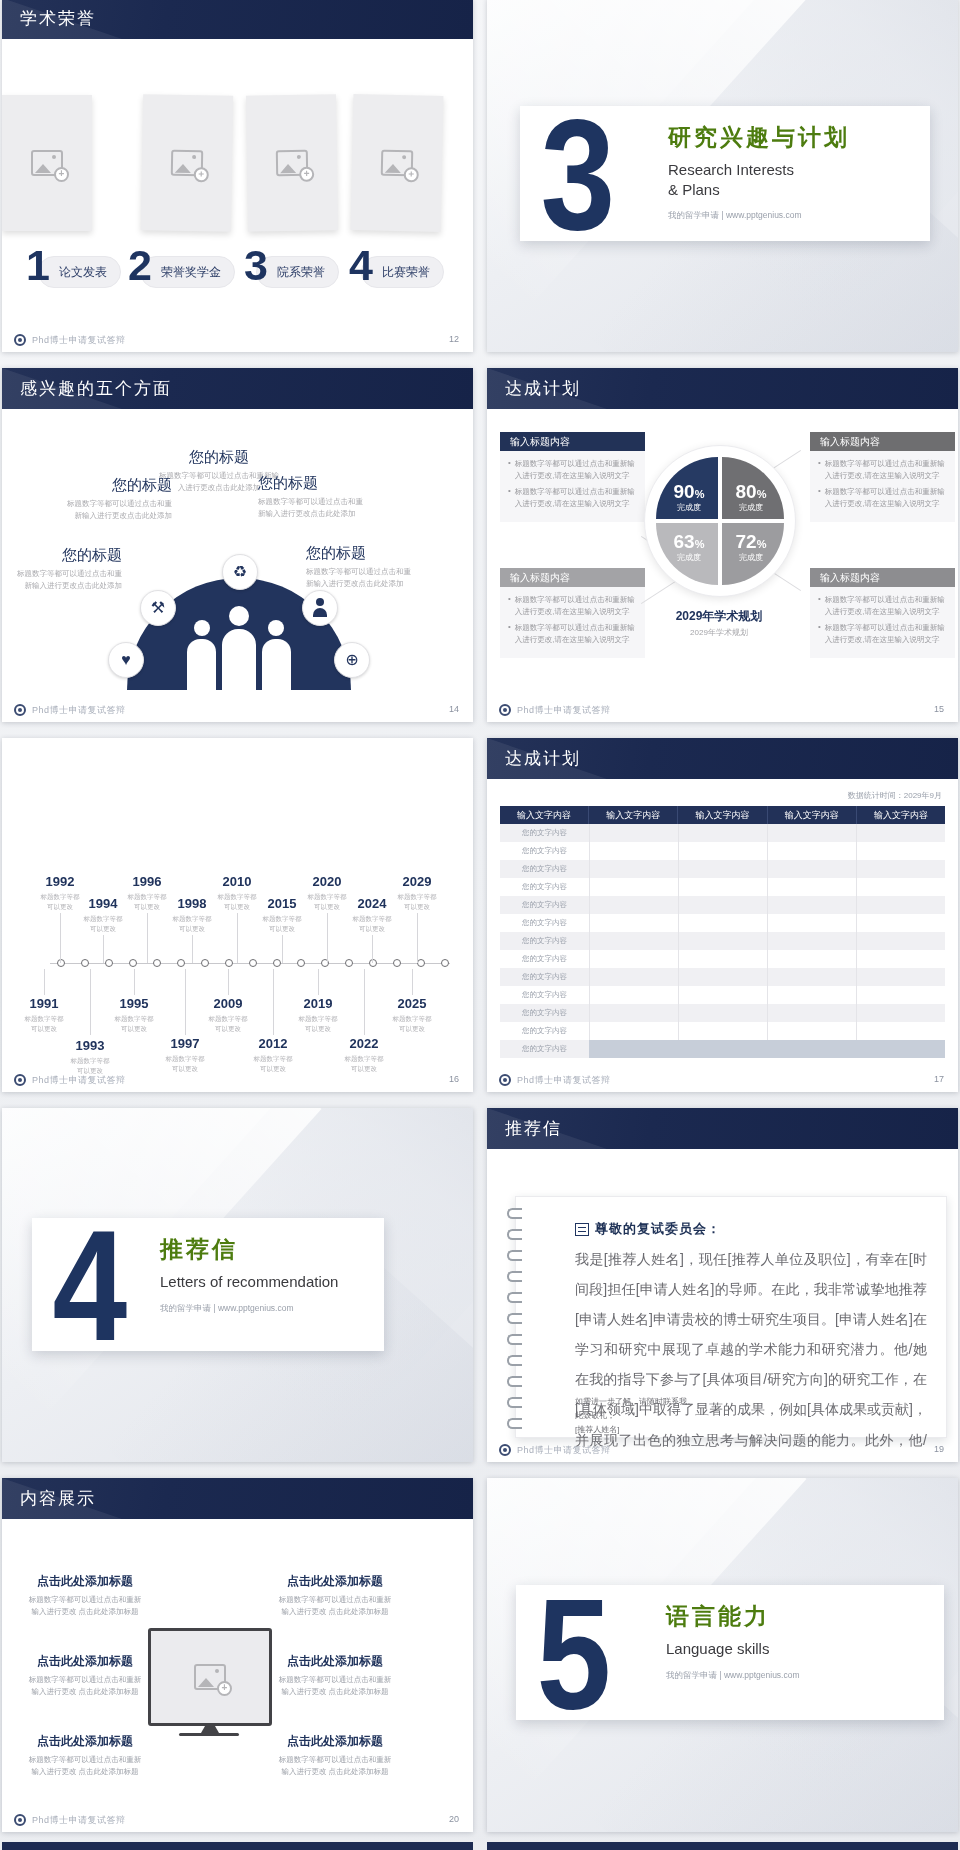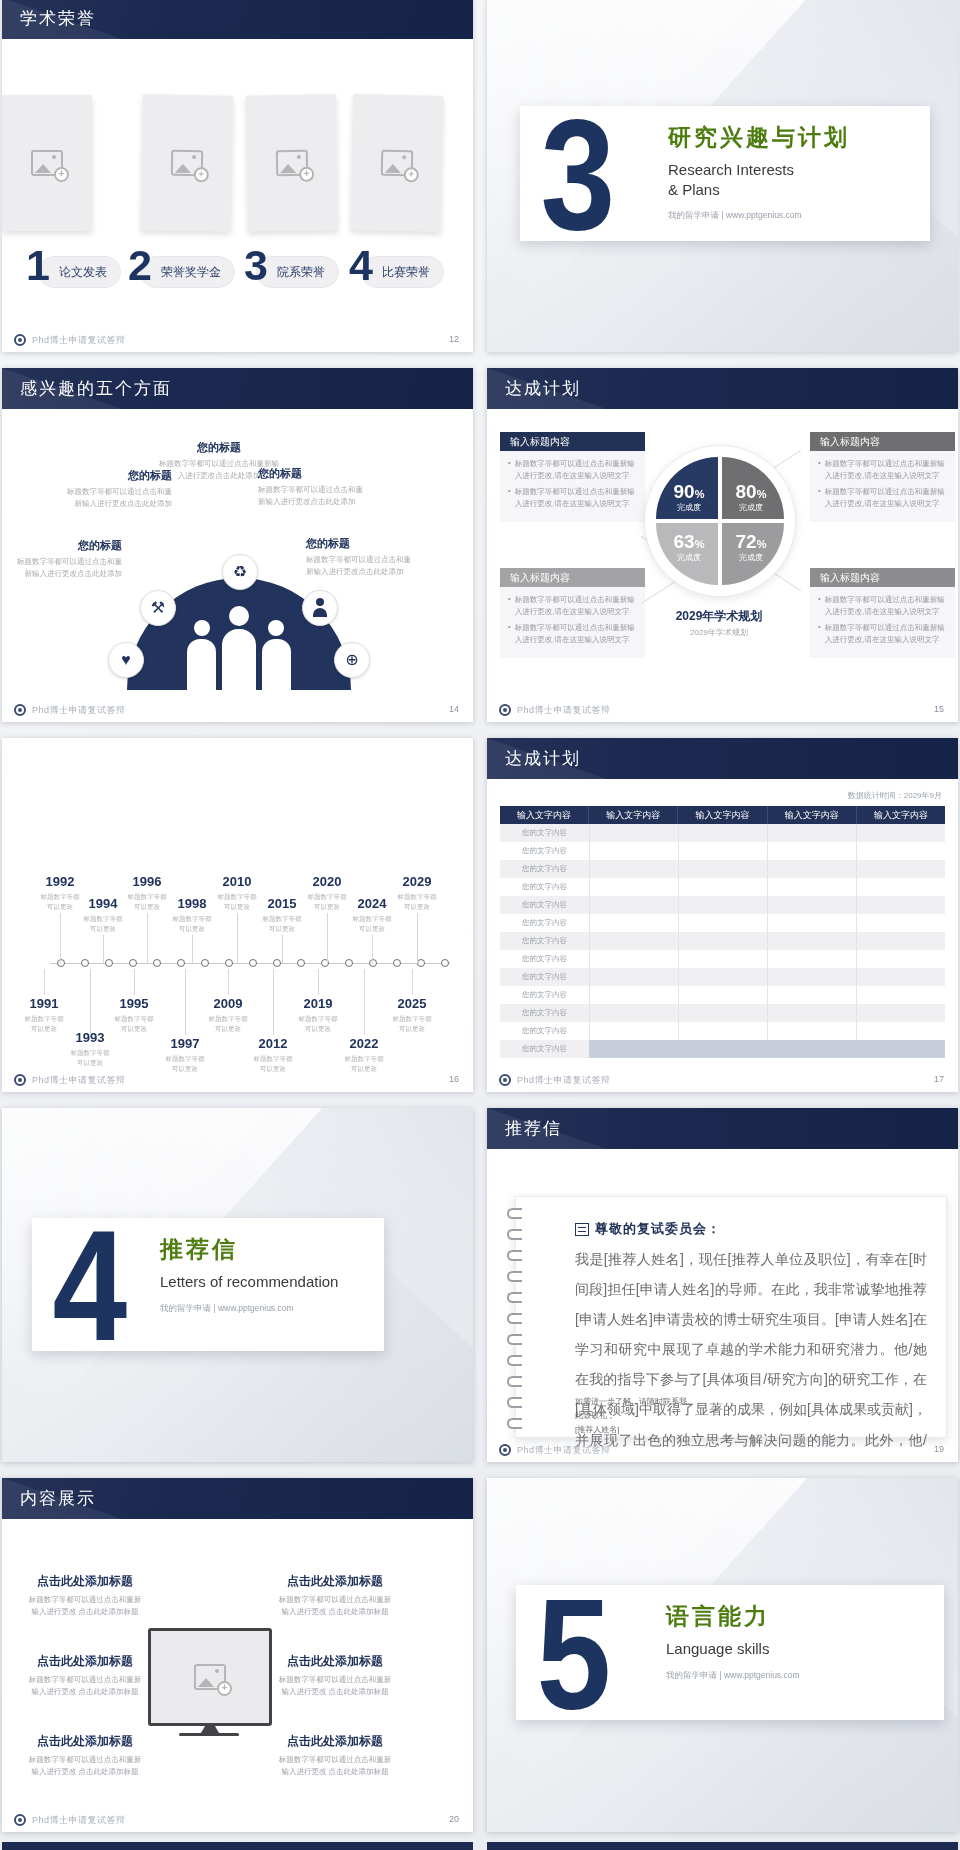--- a/index.html
+++ b/index.html
@@ -100,21 +100,21 @@
   .ad-lt{left:138px;top:222px;}
   .ad-rt{left:300px;top:222px;}
   .ad-l{left:106px;top:274px;}
   .ad-r{left:332px;top:274px;}
   .person-ic{position:relative;width:100%;height:100%;}
   .person-ic::before{content:"";position:absolute;left:13px;top:7px;width:8px;height:8px;
     border-radius:50%;background:#22345d;}
   .person-ic::after{content:"";position:absolute;left:10px;top:17px;width:14px;height:9px;
     border-radius:7px 7px 0 0;background:#22345d;}
   .tb{position:absolute;width:112px;}
-  .tb .th{font-size:11px;font-weight:bold;color:#20335c;margin-bottom:3px;}
+  .tb .th{font-size:15px;font-weight:normal;color:#20335c;margin-bottom:3px;margin-top:8px;}
   .tb .tp{font-size:7.5px;color:#ababaf;line-height:1.55;}
   .tb-top{left:155px;top:72px;width:124px;text-align:center;}
   .tb-lt{left:58px;top:100px;text-align:right;}
   .tb-rt{left:256px;top:98px;}
   .tb-l{left:8px;top:170px;text-align:right;}
   .tb-r{left:304px;top:168px;}
 
   
   .pbar{position:absolute;width:135px;height:19px;font-size:10px;color:#fff;line-height:19px;
     padding-left:10px;}
@@ -495,21 +495,21 @@
       </div>
       <div class="tl-stem" style="left: 415px; top: 134px; height: 50px;"></div>
       <div class="tl-item" style="left: 42px; top: 218px;">
         <div class="tl-year">1991</div>
         <div class="tl-note">
           <div>标题数字等都</div>
           <div>可以更改</div>
         </div>
       </div>
       <div class="tl-stem" style="left: 42px; top: 190px; height: 26px;"></div>
-      <div class="tl-item" style="left: 88px; top: 252px;">
+      <div class="tl-item" style="left: 88px; top: 260px;">
         <div class="tl-year">1993</div>
         <div class="tl-note">
           <div>标题数字等都</div>
           <div>可以更改</div>
         </div>
       </div>
       <div class="tl-stem" style="left: 88px; top: 190px; height: 66px;"></div>
       <div class="tl-item" style="left: 132px; top: 218px;">
         <div class="tl-year">1995</div>
         <div class="tl-note">

